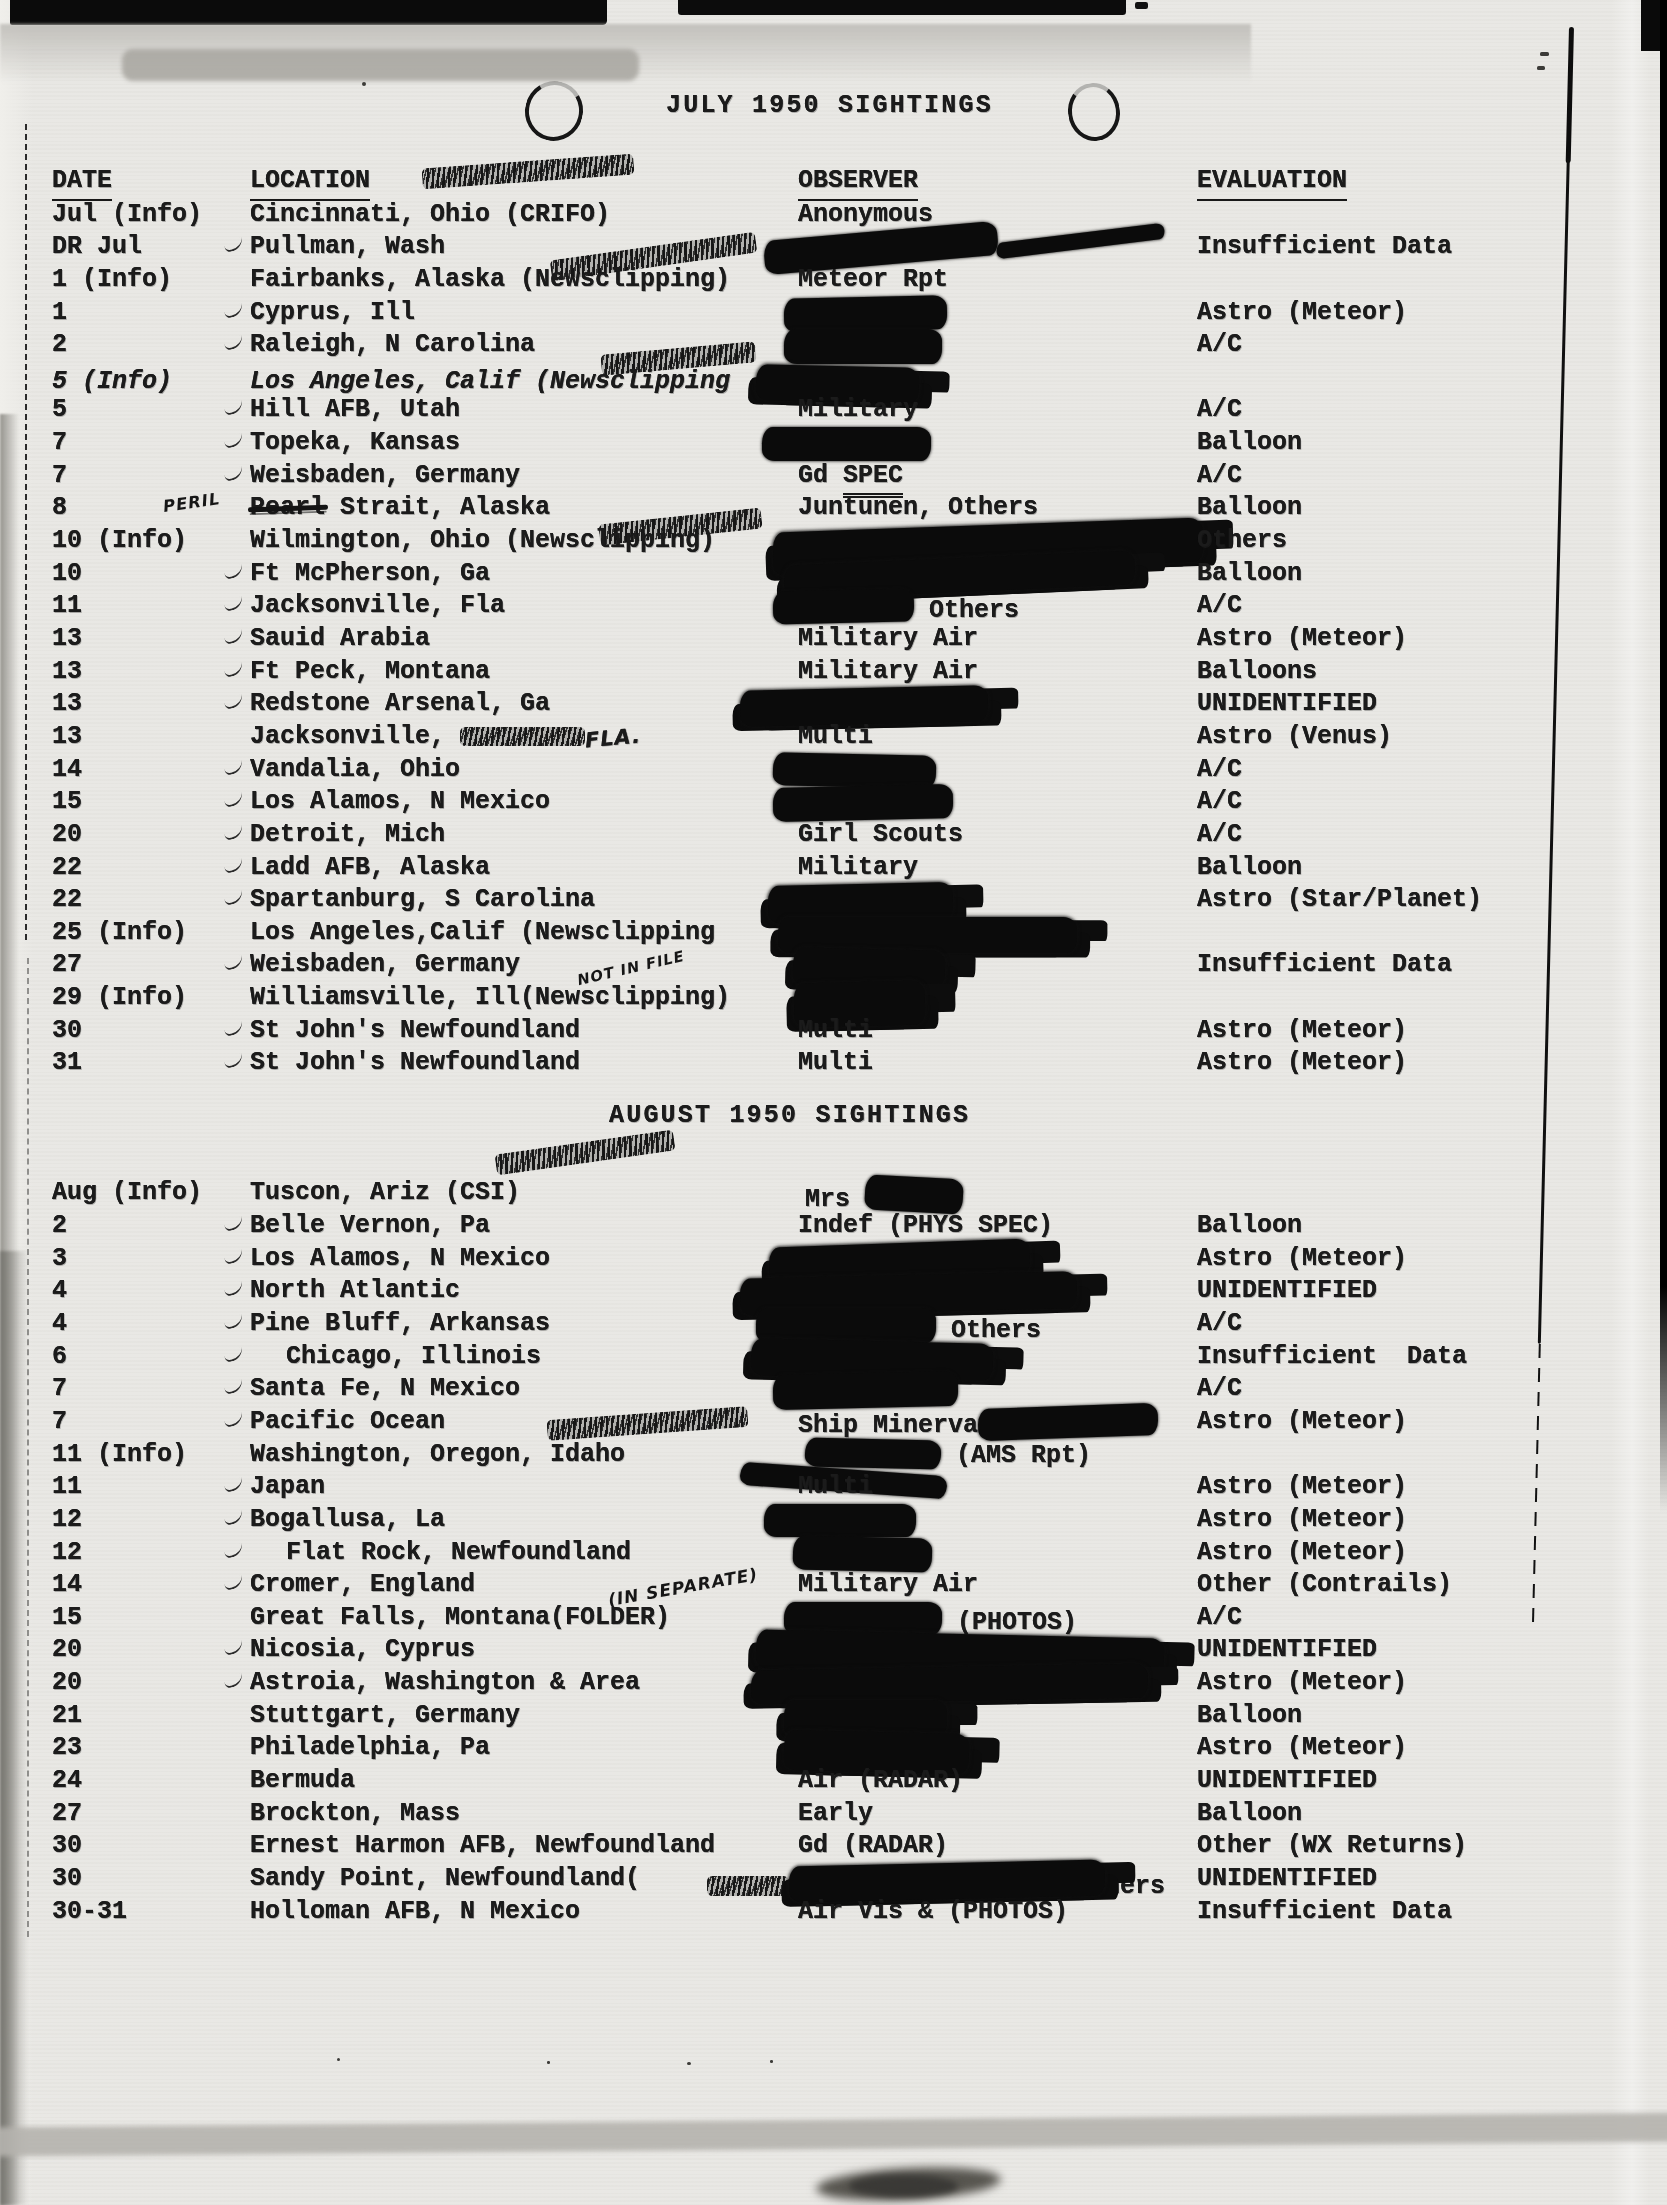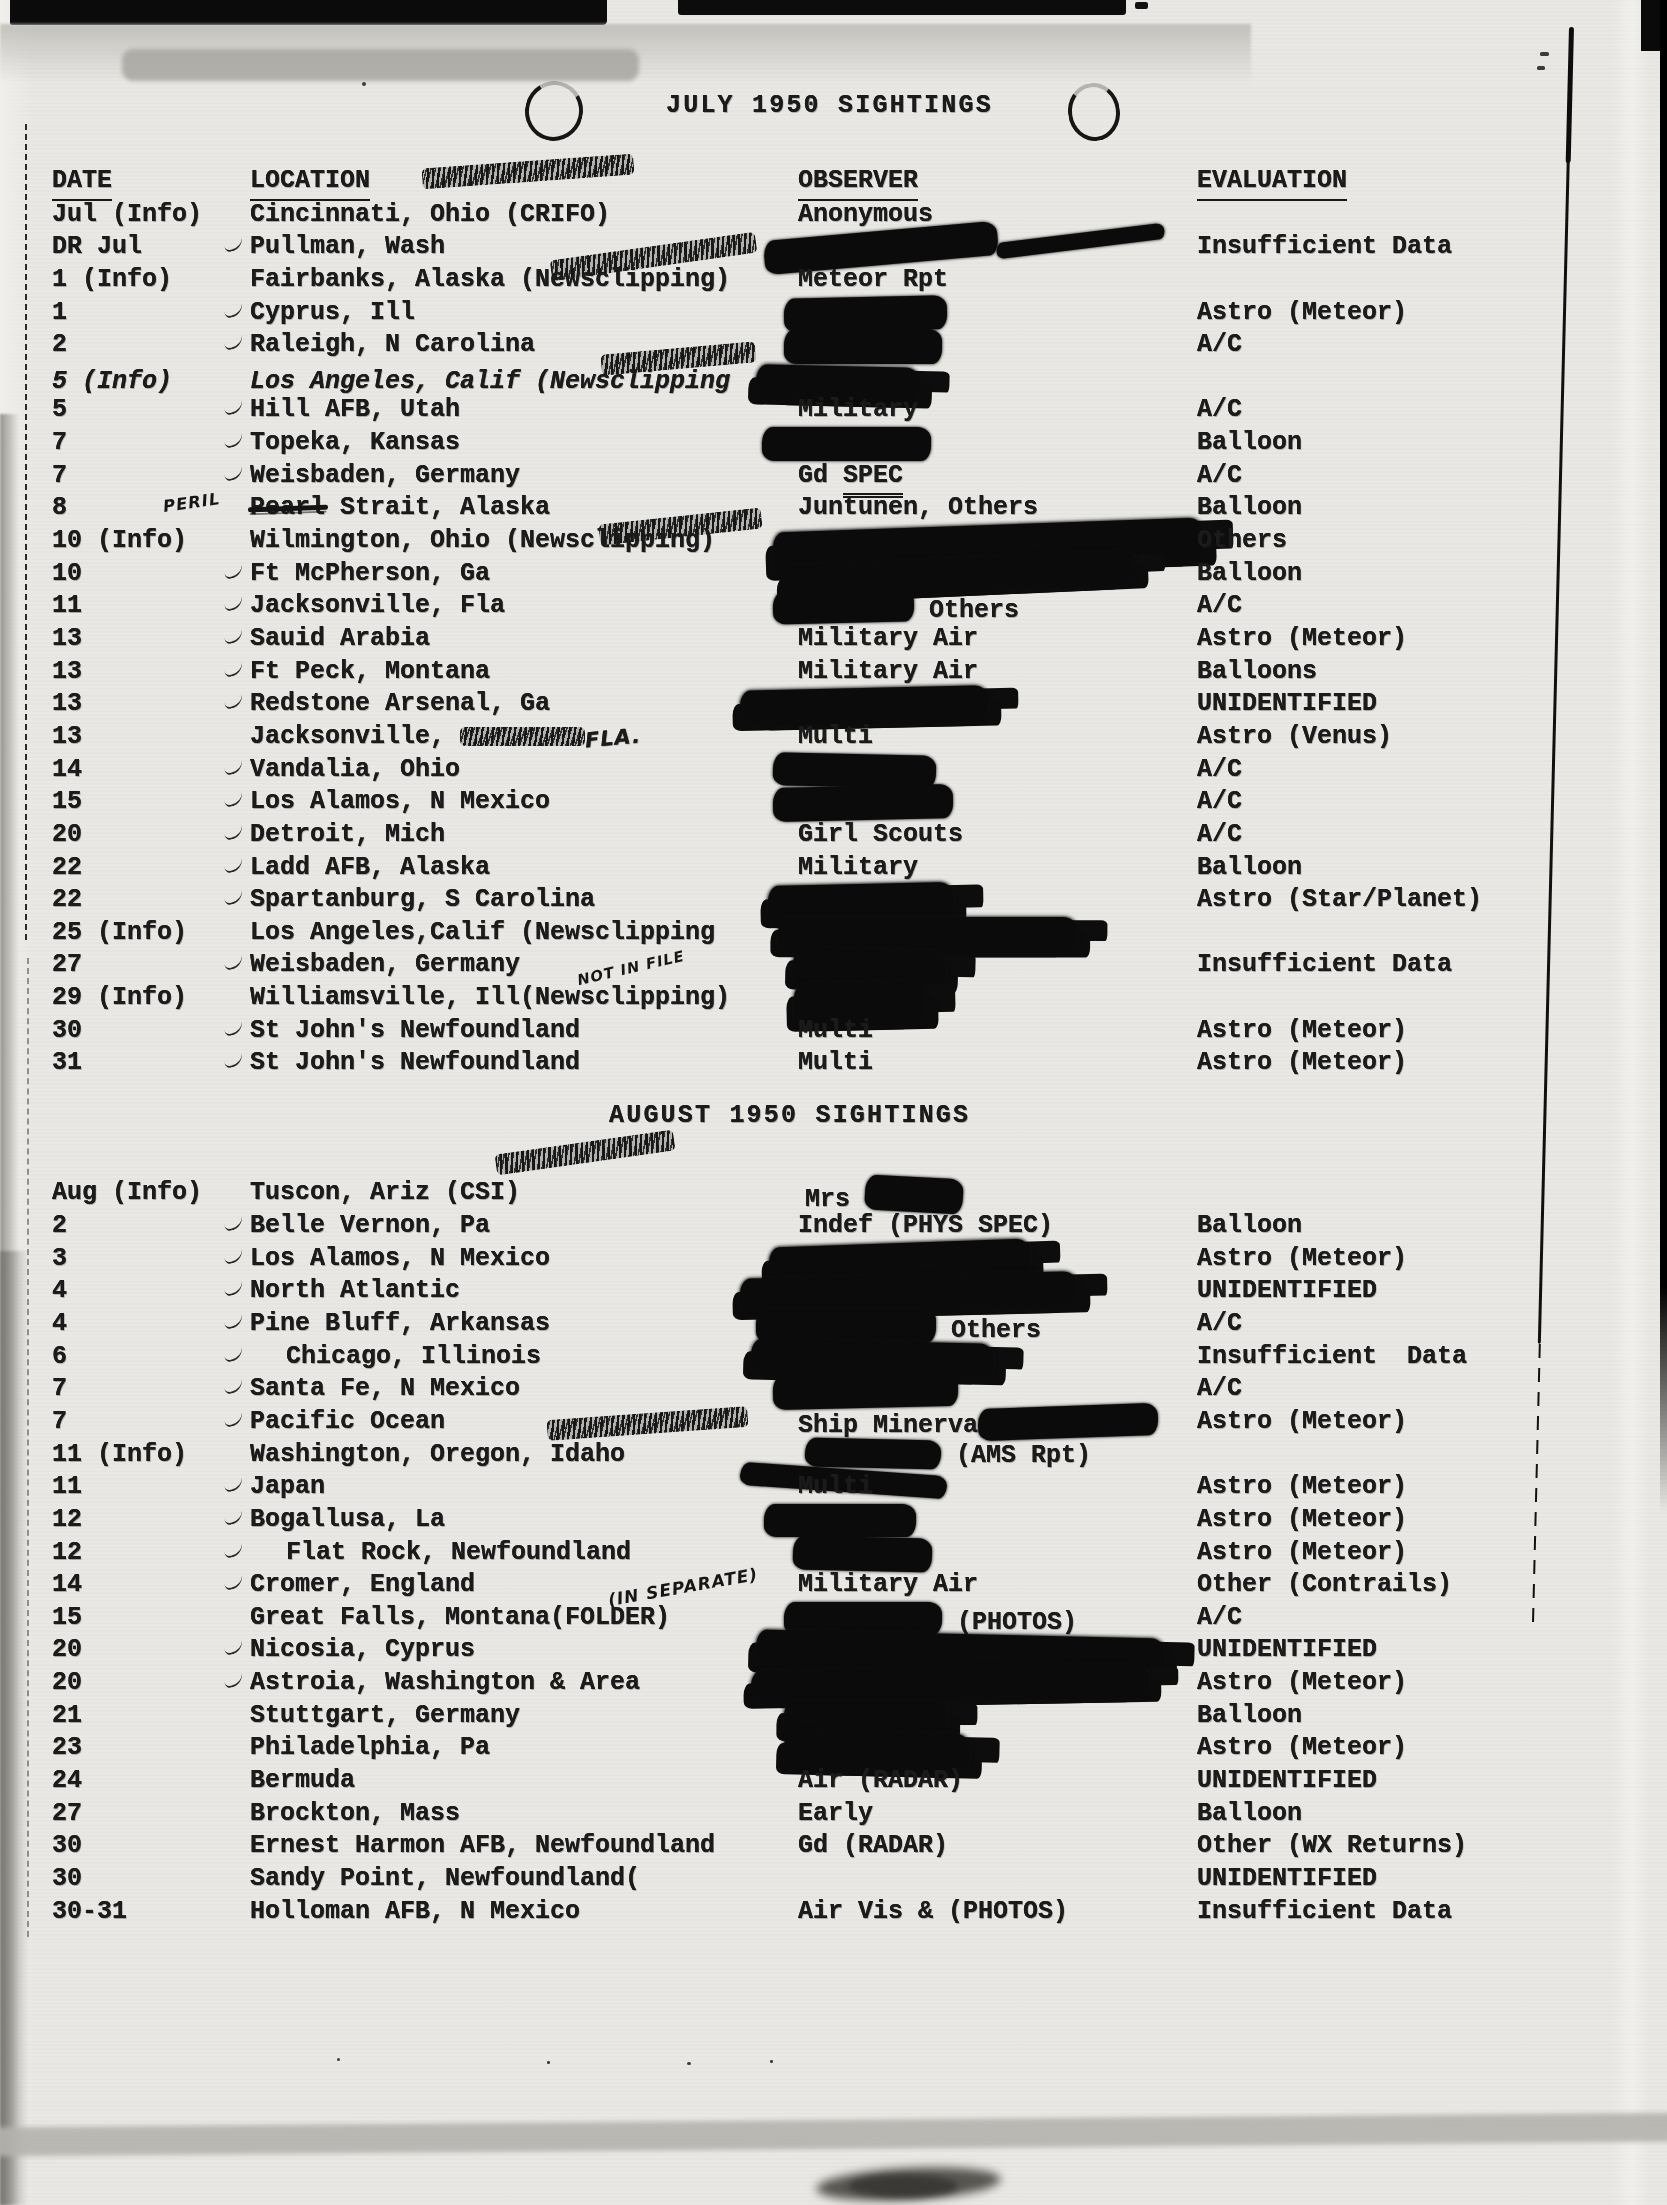--- a/index.html
+++ b/index.html
@@ -409,20 +409,21 @@
       </div>
       <div class="row" style="top: 1830px;">
         <span class="t" style="left: 52px;">30</span>
         <span class="t" style="left: 250px;"><span class="t inline">Ernest Harmon AFB, Newfoundland</span></span>
         <span class="t" style="left: 798px;"><span class="t inline">Gd (RADAR)</span></span>
         <span class="t" style="left: 1197px; z-index: 1;">Other (WX Returns)</span>
       </div>
       <div class="row" style="top: 1863px;">
         <span class="t" style="left: 52px;">30</span>
         <span class="t" style="left: 250px;"><span class="t inline">Sandy Point, Newfoundland(</span></span>
+        <span class="t" style="left: 707px;"><span class="scribble" style="width: 82px;"></span><span class="redact big" style="width: 316px; height: 36px; transform: rotate(-1.3deg);"></span><span class="t inline">hers</span></span>
         <span class="t" style="left: 1197px; z-index: 1;">UNIDENTIFIED</span>
       </div>
       <div class="row" style="top: 1896px;">
         <span class="t" style="left: 52px;">30-31</span>
         <span class="t" style="left: 250px;"><span class="t inline">Holloman AFB, N Mexico</span></span>
         <span class="t" style="left: 798px;"><span class="t inline">Air Vis &amp; (PHOTOS)</span></span>
         <span class="t" style="left: 1197px; z-index: 1;">Insufficient Data</span>
       </div>
       <div class="scribble" style="position: absolute; left: 495px; top: 1142px; width: 180px; height: 20.7px; transform: rotate(-8deg);"></div>
     </div>

